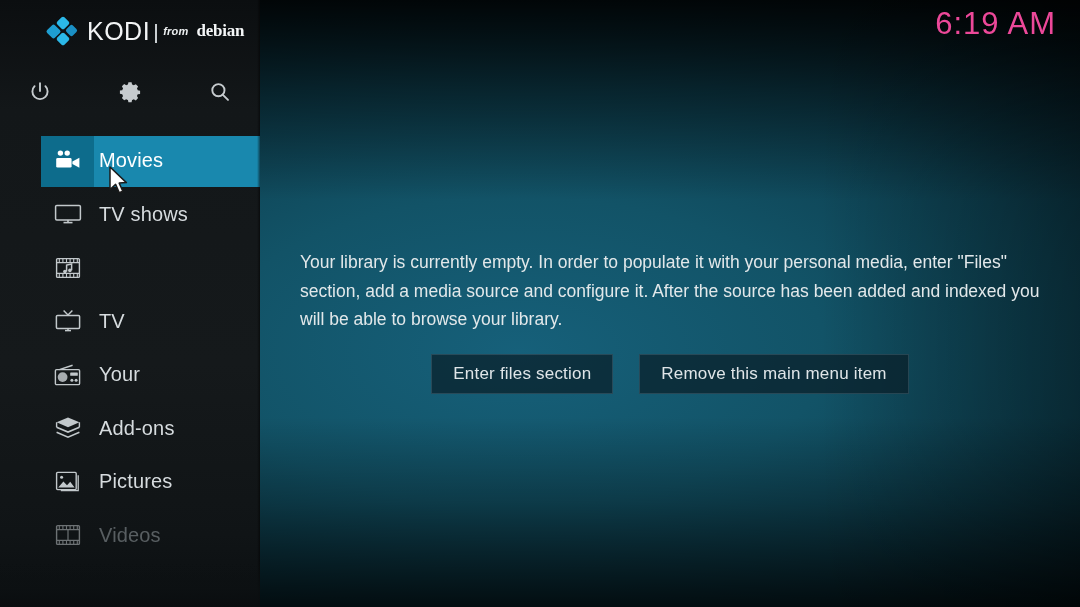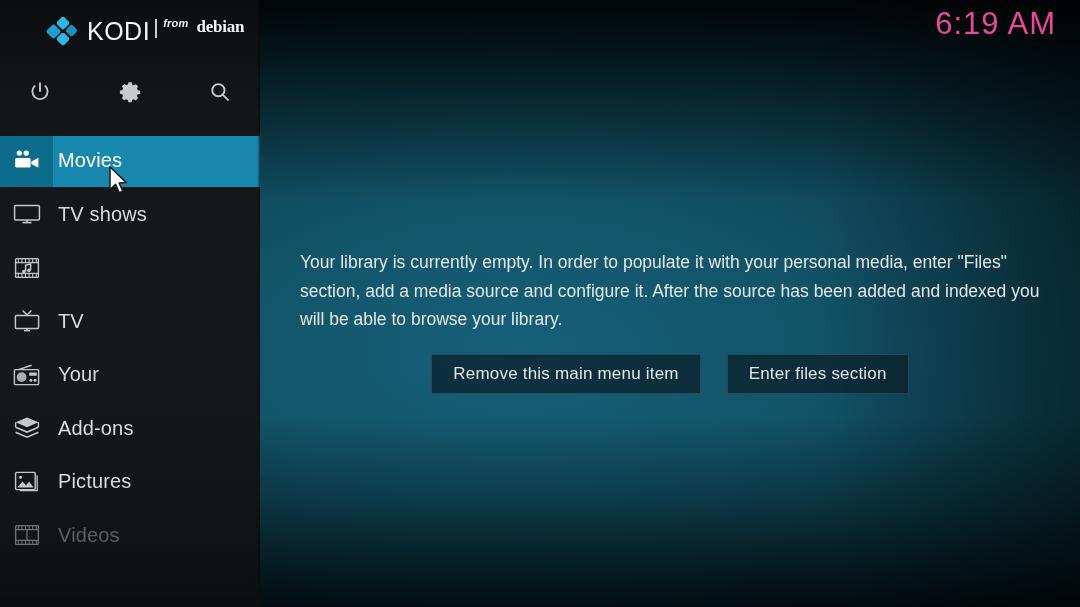--- a/index.html
+++ b/index.html
@@ -90,21 +90,21 @@
     border-radius: 2px;
   }
   .kodi-mark i.d1 { width: 11px; height: 11px; left: 0px;  top: 9px;  background: #1e9ed1; }
   .kodi-mark i.d2 { width: 10px; height: 10px; left: 10px; top: 1px;  background: #2bb8e8; }
   .kodi-mark i.d3 { width: 10px; height: 10px; left: 10px; top: 17px; background: #2bb8e8; }
   .kodi-mark i.d4 { width: 9px;  height: 9px;  left: 19px; top: 9px;  background: #1a8fc4; }
 
   .logo-text {
     margin-left: 9px;
     display: flex;
-    align-items: flex-start;
+    align-items: center;
     white-space: nowrap;
   }
   .logo-kodi {
     font-size: 25px;
     color: #f2f4f5;
     letter-spacing: 0.5px;
     font-weight: 400;
   }
   .logo-bar {
     display: inline-block;
@@ -149,20 +149,21 @@
     cursor: pointer;
   }
   .tb-btn svg { display: block; }
 
   
   .menu {
     position: absolute;
     left: 0; top: 134px;
     width: 260px;
     height: 473px;
+    padding-left: 41px;
   }
   .menu-item {
     position: relative;
     height: 53.5px;
     display: flex;
     align-items: center;
     cursor: pointer;
   }
   .mi-icon {
     width: 53px;
@@ -280,22 +281,22 @@
   <div class="bg-base"></div>
   <div class="bg-topshade"></div>
   <div class="bg-botshade"></div>
   <div class="bg-rightshade"></div>
 
   <div class="clock">6:19 AM</div>
 
   <div class="content">
     <div class="empty-msg">Your library is currently empty. In order to populate it with your personal media, enter "Files" section, add a media source and configure it. After the source has been added and indexed you will be able to browse your library.</div>
     <div class="btn-row">
+      <div class="kbtn">Enter files section</div>
       <div class="kbtn">Remove this main menu item</div>
-      <div class="kbtn">Enter files section</div>
     </div>
   </div>
 
   <div class="sidebar">
 
     <div class="logo-row">
       <div class="kodi-mark">
         <i class="d1"></i>
           <i class="d2"></i>
           <i class="d3"></i>

